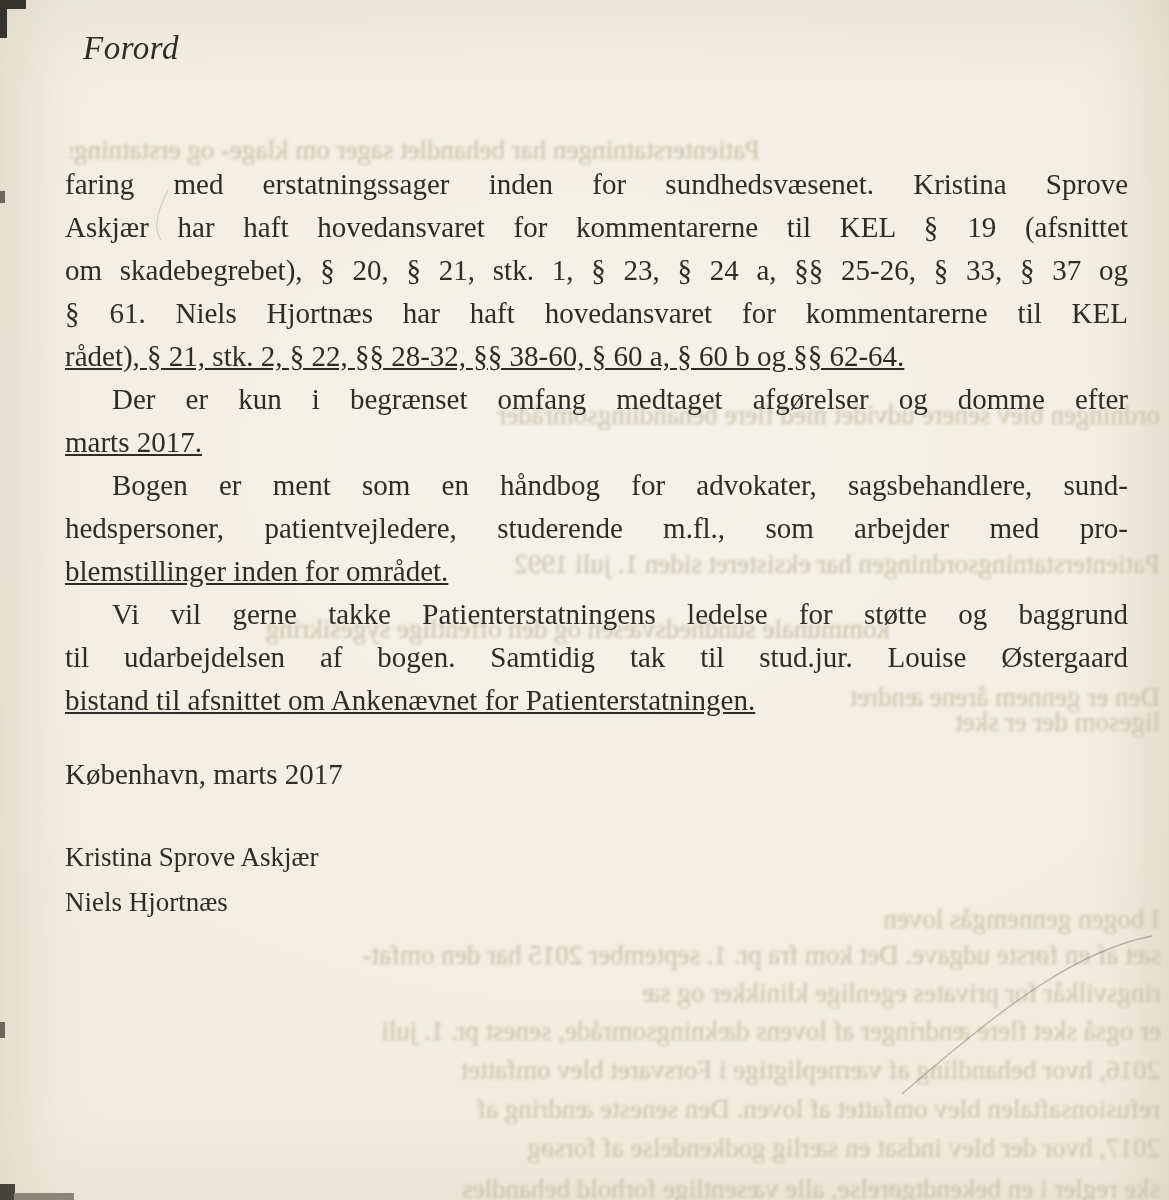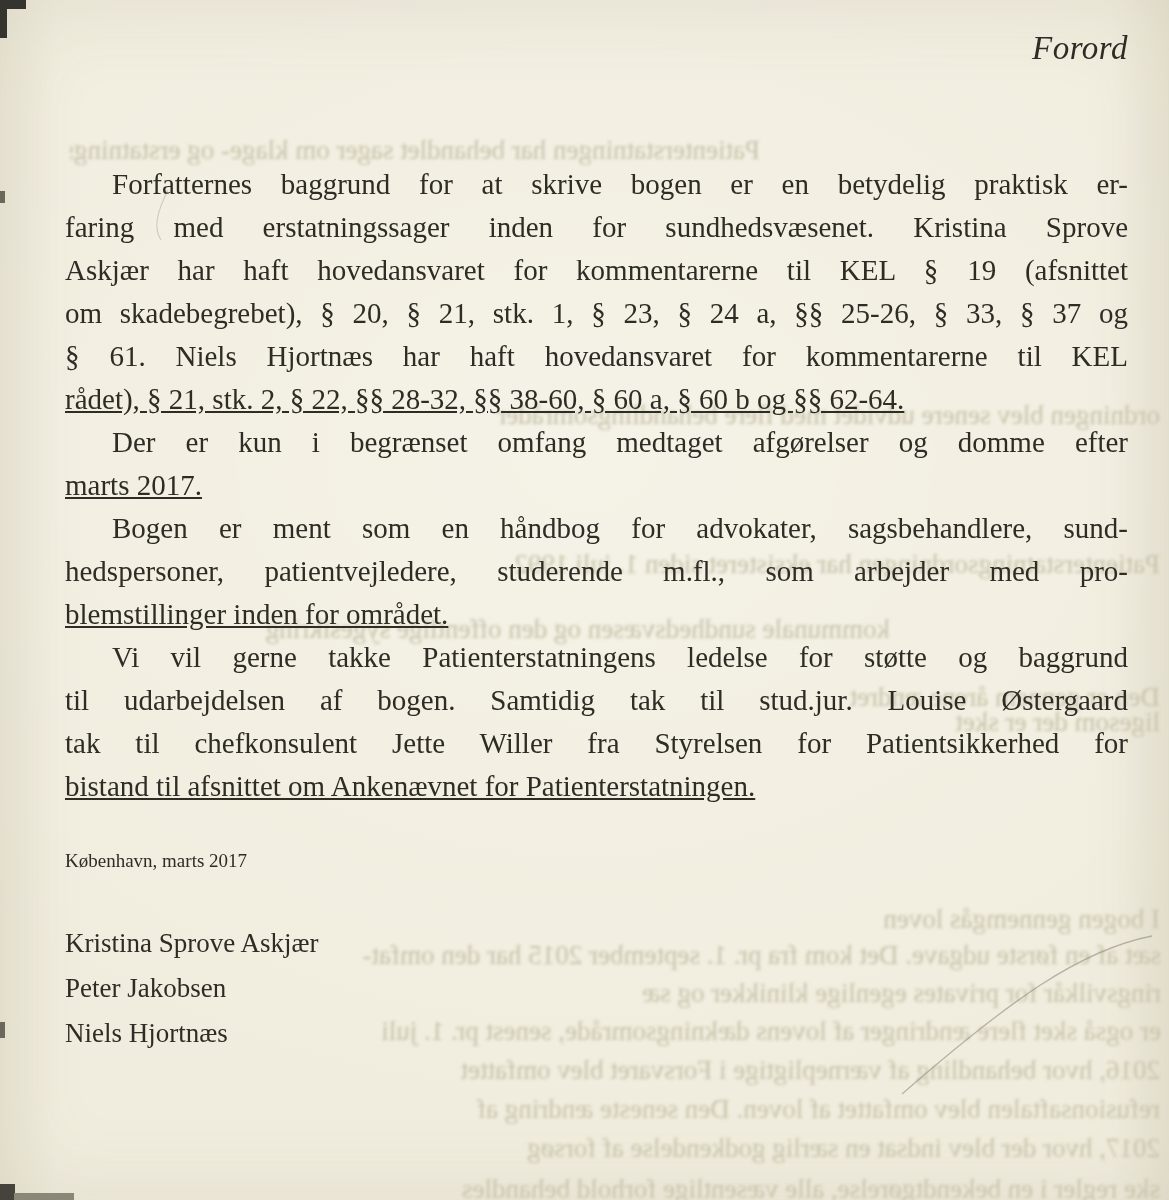--- a/index.html
+++ b/index.html
@@ -30,39 +30,38 @@
     height:36px;
   }
   
   .content{position:absolute;left:65px;top:0;width:1063px;z-index:2;}
   .heading{
     margin:26px 0 0 18px;
     font-style:italic;
     font-size:33px;
     line-height:44px;
     letter-spacing:0.5px;
-    text-align:right;
   }
   .body-text{margin-top:93px;}
   .para{margin:0;}
   .line{
     height:43px;
     line-height:43px;
     font-size:29px;
     text-align:justify;
     text-align-last:justify;
     overflow:hidden;
     white-space:normal;
   }
   .line.first{padding-left:47px;}
   .line.last{text-align-last:left;text-decoration:underline;}
   .dateline{
     margin-top:31px;
     height:43px;line-height:43px;
-    font-size:19px;
+    font-size:29px;
   }
   .authors{margin-top:39px;}
   .author{
     height:45px;line-height:45px;
     font-size:27px;
   }
   
   .artifact-layer{position:absolute;inset:0;z-index:3;pointer-events:none;}
   .edge-mark{position:absolute;filter:blur(0.6px);}
   svg.scratches{position:absolute;inset:0;width:1169px;height:1200px;}
@@ -87,49 +86,46 @@
       <div class="ghost" style="top: 1092px; left: 280px; width: 880px;">refusionsaftalen blev omfattet af loven. Den seneste ændring af</div>
       <div class="ghost" style="top: 1131px; left: 280px; width: 880px;">2017, hvor der blev indsat en særlig godkendelse af forsøg</div>
       <div class="ghost" style="top: 1172px; left: 110px; width: 1050px;">ske regler i en bekendtgørelse, alle væsentlige forhold behandles</div>
     </div>
 
   <div class="content">
     <div class="heading">Forord</div>
 
     <div class="body-text">
         <div class="para">
-          <div class="line first">Forfatternes baggrund for at skrive bogen er en betydelig praktisk er-</div>
           <div class="line">faring med erstatningssager inden for sundhedsvæsenet. Kristina Sprove</div>
           <div class="line">Askjær har haft hovedansvaret for kommentarerne til KEL § 19 (afsnittet</div>
           <div class="line">om skadebegrebet), § 20, § 21, stk. 1, § 23, § 24 a, §§ 25-26, § 33, § 37 og</div>
           <div class="line">§ 61. Niels Hjortnæs har haft hovedansvaret for kommentarerne til KEL</div>
           <div class="line last">rådet), § 21, stk. 2, § 22, §§ 28-32, §§ 38-60, § 60 a, § 60 b og §§ 62-64.</div>
         </div>
         <div class="para">
           <div class="line first">Der er kun i begrænset omfang medtaget afgørelser og domme efter</div>
           <div class="line last">marts 2017.</div>
         </div>
         <div class="para">
           <div class="line first">Bogen er ment som en håndbog for advokater, sagsbehandlere, sund-</div>
           <div class="line">hedspersoner, patientvejledere, studerende m.fl., som arbejder med pro-</div>
           <div class="line last">blemstillinger inden for området.</div>
         </div>
         <div class="para">
           <div class="line first">Vi vil gerne takke Patienterstatningens ledelse for støtte og baggrund</div>
           <div class="line">til udarbejdelsen af bogen. Samtidig tak til stud.jur. Louise Østergaard</div>
-          <div class="line">tak til chefkonsulent Jette Willer fra Styrelsen for Patientsikkerhed for</div>
           <div class="line last">bistand til afsnittet om Ankenævnet for Patienterstatningen.</div>
         </div>
       </div>
 
     <div class="dateline">København, marts 2017</div>
 
     <div class="authors">
         <div class="author">Kristina Sprove Askjær</div>
-        <div class="author">Peter Jakobsen</div>
         <div class="author">Niels Hjortnæs</div>
       </div>
   </div>
 
   <div class="artifact-layer">
     <svg class="scratches" viewBox="0 0 1169 1200" xmlns="http://www.w3.org/2000/svg">
       <path d="M1152,936 C1080,950 1010,1000 902,1094" fill="none" stroke="#8f8b80" stroke-width="1.3" opacity="0.6"></path>
       <path d="M168,190 C157,212 153,228 161,240" fill="none" stroke="#9a968a" stroke-width="1.1" opacity="0.4"></path>
     </svg>
   <div class="edge-mark" style="top: 0px; left: 0px; width: 26px; height: 9px; background: rgb(53, 52, 46);"></div>

